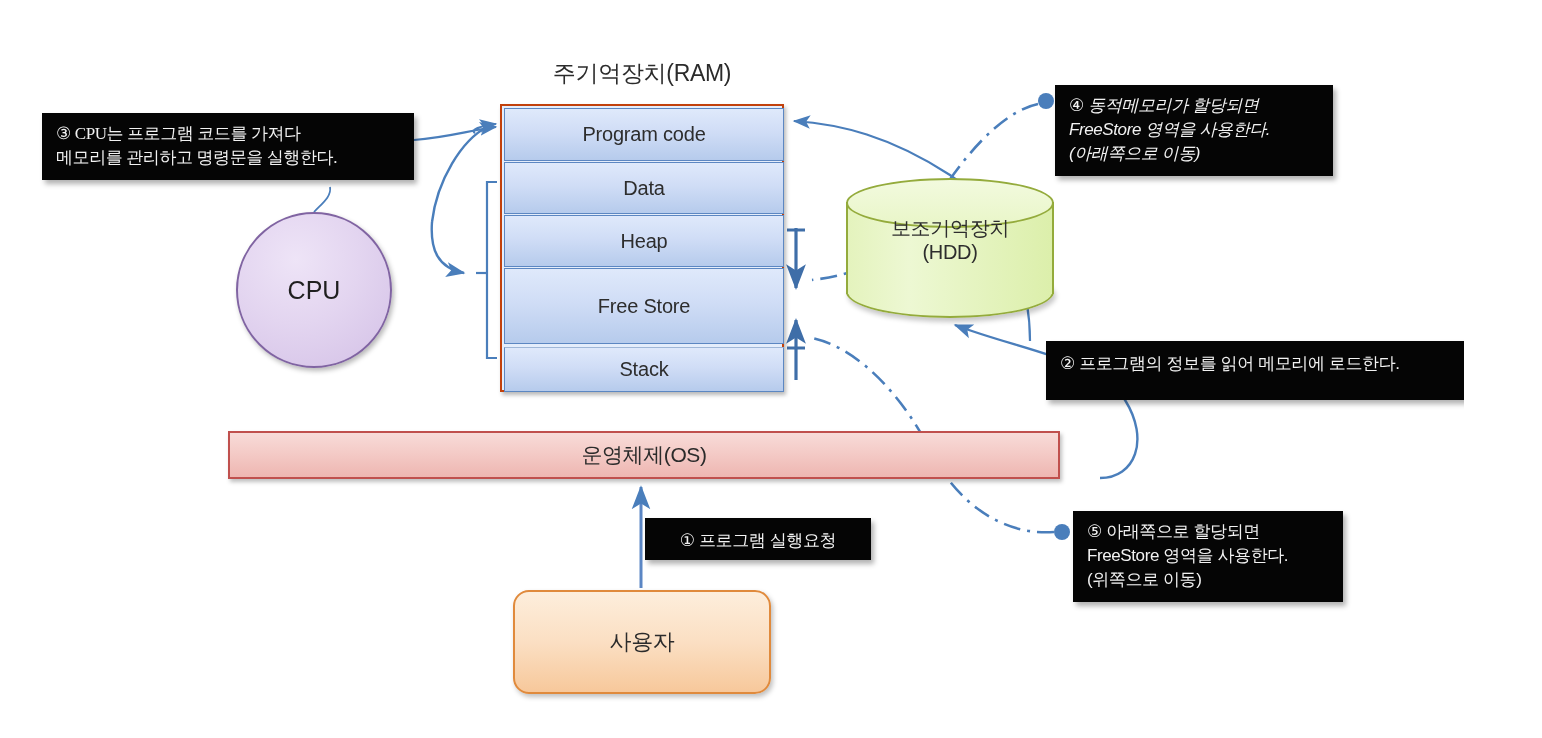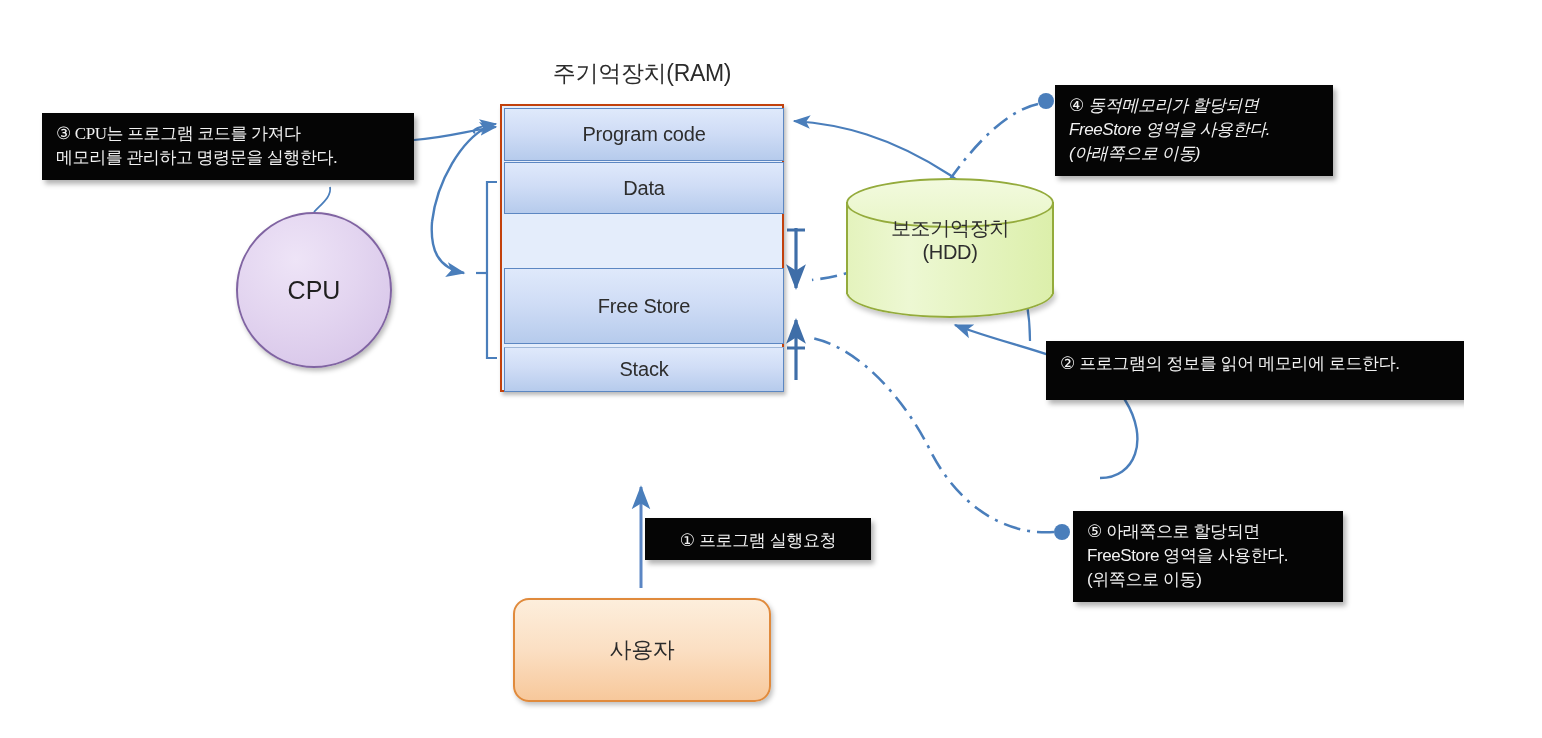--- a/index.html
+++ b/index.html
@@ -164,21 +164,20 @@
     border: 2px solid #e08a3c;
     border-radius: 16px;
     background: linear-gradient(to bottom, #fdeedc 0%, #fbdfc3 50%, #f7c89b 100%);
     display: flex;
     align-items: center;
     justify-content: center;
     font-size: 22px;
     color: #2b2b2b;
     letter-spacing: -0.3px;
     box-shadow: 2px 3px 5px rgba(0,0,0,0.25);
-    margin-top: 8px;
   }
 
   
   .callout {
     position: absolute;
     background: #050505;
     color: #f2f2f2;
     font-size: 17px;
     line-height: 1.42;
     padding: 9px 14px 10px 14px;
@@ -240,20 +239,23 @@
   </svg>
 
   <div class="ram-title">주기억장치(RAM)</div>
   <div class="ram-box">
     <div class="mem-seg seg-code">
       <span>Program code</span>
     </div>
     <div class="mem-seg seg-data">
       <span>Data</span>
     </div>
+    <div class="mem-seg seg-heap">
+      <span>Heap</span>
+    </div>
     <div class="mem-seg seg-free">
       <span>Free Store</span>
     </div>
     <div class="mem-seg seg-stack">
       <span>Stack</span>
     </div>
   </div>
 
   <div class="cpu">
     <span>CPU</span>
@@ -262,20 +264,23 @@
   <div class="hdd">
     <div class="hdd-bottom"></div>
     <div class="hdd-body"></div>
     <div class="hdd-top"></div>
     <div class="hdd-label">
       <div>보조기억장치</div>
       <div>(HDD)</div>
     </div>
   </div>
 
+  <div class="os-bar">
+    <span>운영체제(OS)</span>
+  </div>
 
   <div class="user-box">
     <span>사용자</span>
   </div>
 
   <div class="callout c3">③ CPU는 프로그램 코드를 가져다
 메모리를 관리하고 명령문을 실행한다.</div>
   <div class="callout c4">④ 동적메모리가 할당되면
 FreeStore 영역을 사용한다.
 (아래쪽으로 이동)</div>

